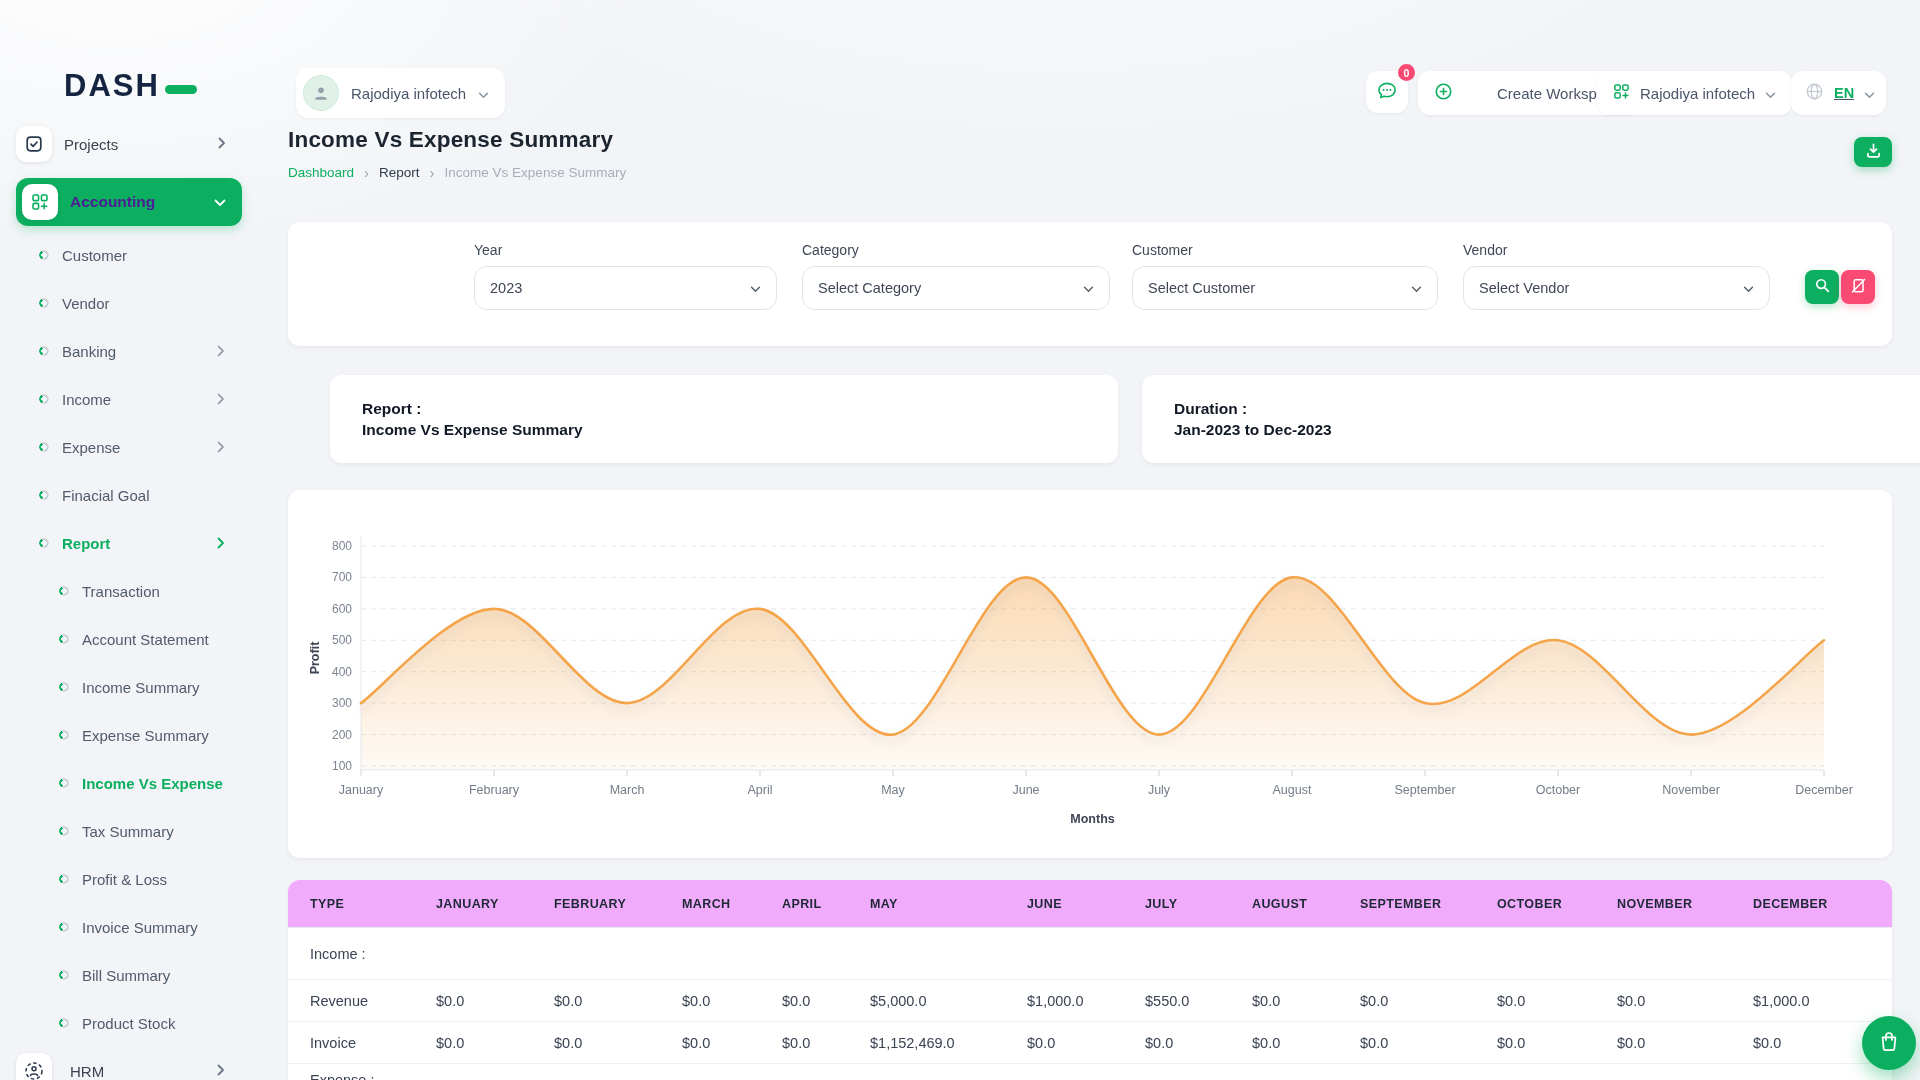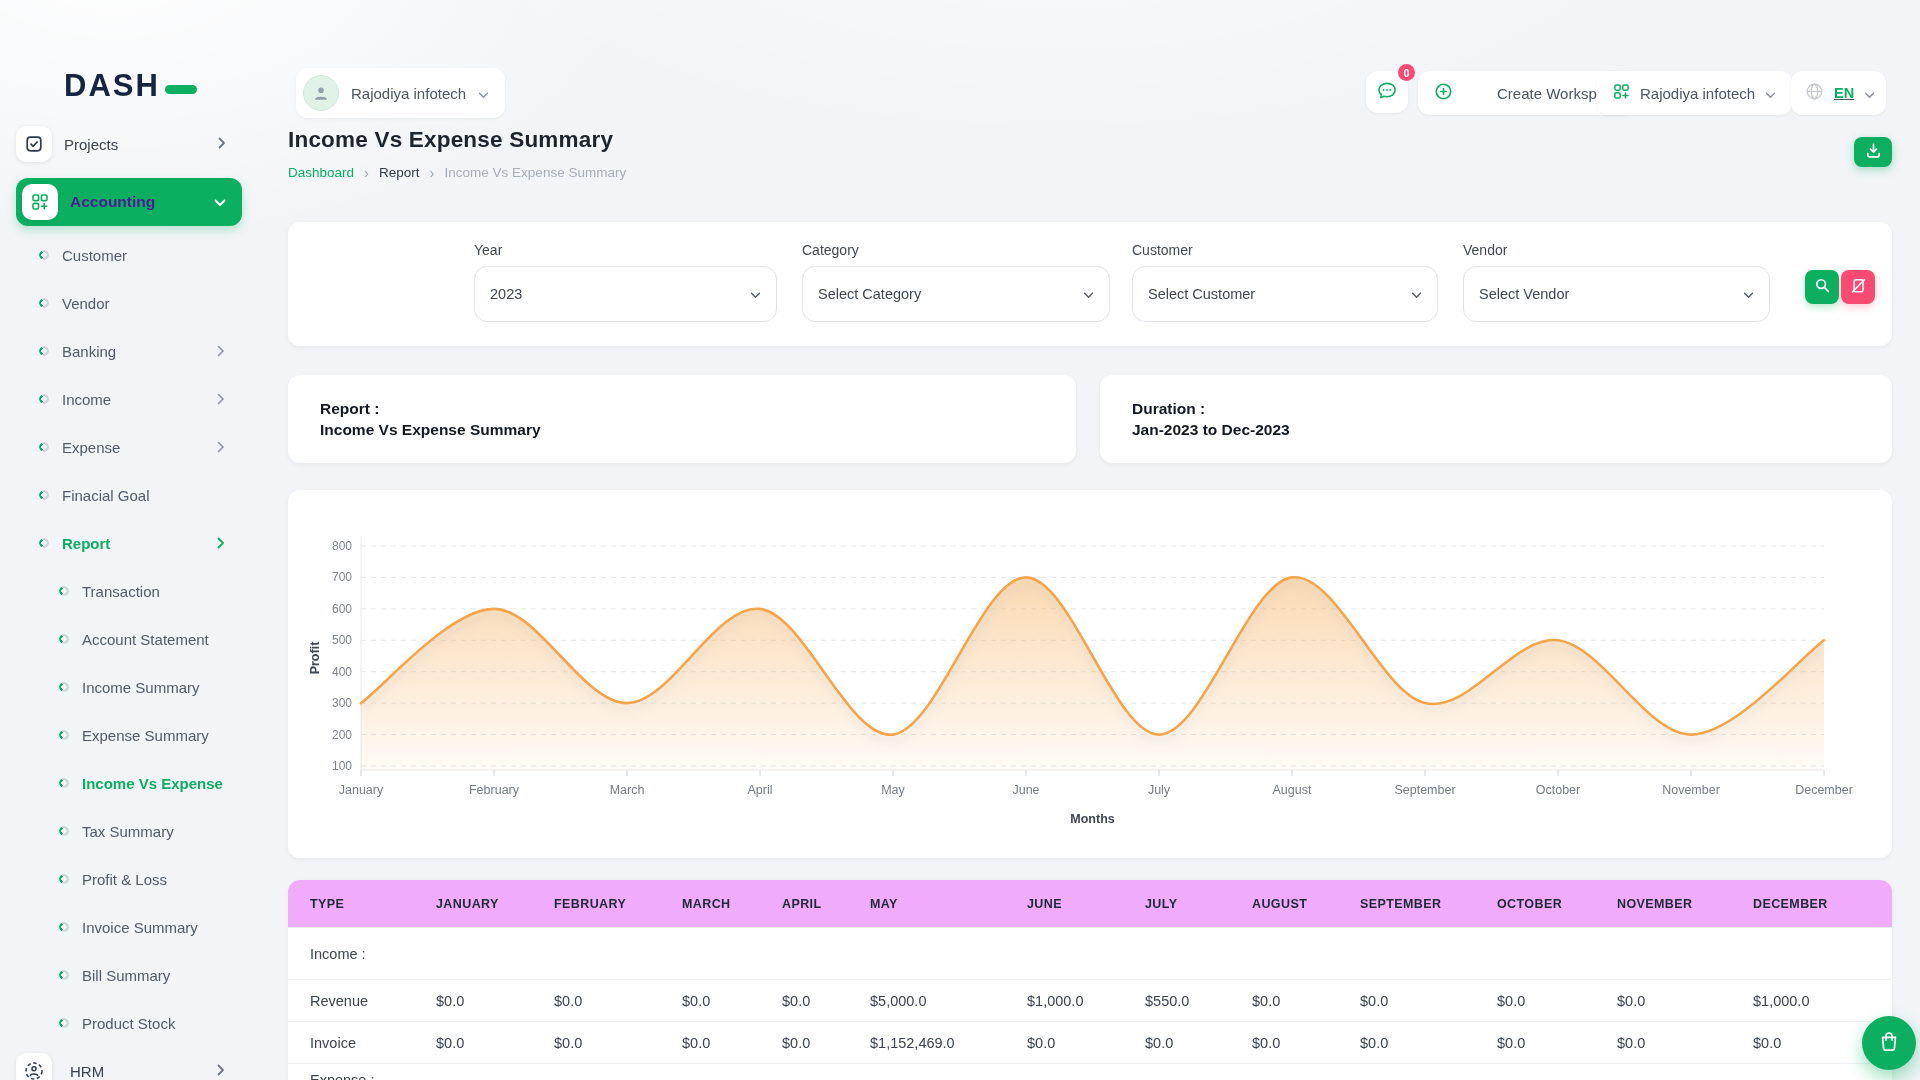--- a/index.html
+++ b/index.html
@@ -66,28 +66,28 @@
   .breadcrumb{position:absolute;left:288px;top:165px;display:flex;align-items:center;gap:10px;font-size:13.5px;}
   .bc-link{color:var(--green);cursor:pointer;}
   .bc-mid{color:#2f3b4e;cursor:pointer;}
   .bc-sep{color:#9aa4b2;font-size:15px;line-height:1;}
   .bc-current{color:#a6aeba;}
   .dl-btn{position:absolute;left:1854px;top:137px;width:38px;height:30px;border-radius:8px;background:var(--green);display:flex;align-items:center;justify-content:center;cursor:pointer;box-shadow:0 3px 8px rgba(12,175,96,.35);}
 
   
   .filter-card{left:288px;top:222px;width:1604px;height:124px;}
   .flabel{position:absolute;top:20px;font-size:14px;color:#3f4756;}
-  .select{position:absolute;top:44px;height:56px;border:1px solid #e0e4e9;border-radius:13px;background:#fff;
+  .select{position:absolute;top:44px;height:44px;border:1px solid #e0e4e9;border-radius:13px;background:#fff;
     display:flex;align-items:center;justify-content:space-between;padding:0 15px;font-size:14.5px;color:#3f4756;cursor:pointer;}
   .icon-btn{position:absolute;top:48px;width:34px;height:34px;border-radius:8px;display:flex;align-items:center;justify-content:center;cursor:pointer;}
   .icon-btn.search{left:1517px;background:var(--green);box-shadow:0 3px 8px rgba(12,175,96,.3);}
   .icon-btn.reset{left:1553px;background:var(--pink);box-shadow:0 3px 8px rgba(249,74,116,.3);}
 
   
-  .sum-card{height:88px;top:375px;padding:23px 32px;}
+  .sum-card{height:88px;top:375px;padding:23px 32px;margin-left:42px;}
   .sum-report{left:288px;width:788px;}
   .sum-duration{left:1100px;width:792px;}
   .sum-card .l1{font-size:15.5px;font-weight:700;color:#121926;line-height:21px;}
   .sum-card .l2{font-size:15.5px;font-weight:700;color:#121926;line-height:21px;}
 
   
   .chart-card{left:288px;top:490px;width:1604px;height:368px;}
   .chart-card svg{position:absolute;inset:0;}
 
   

